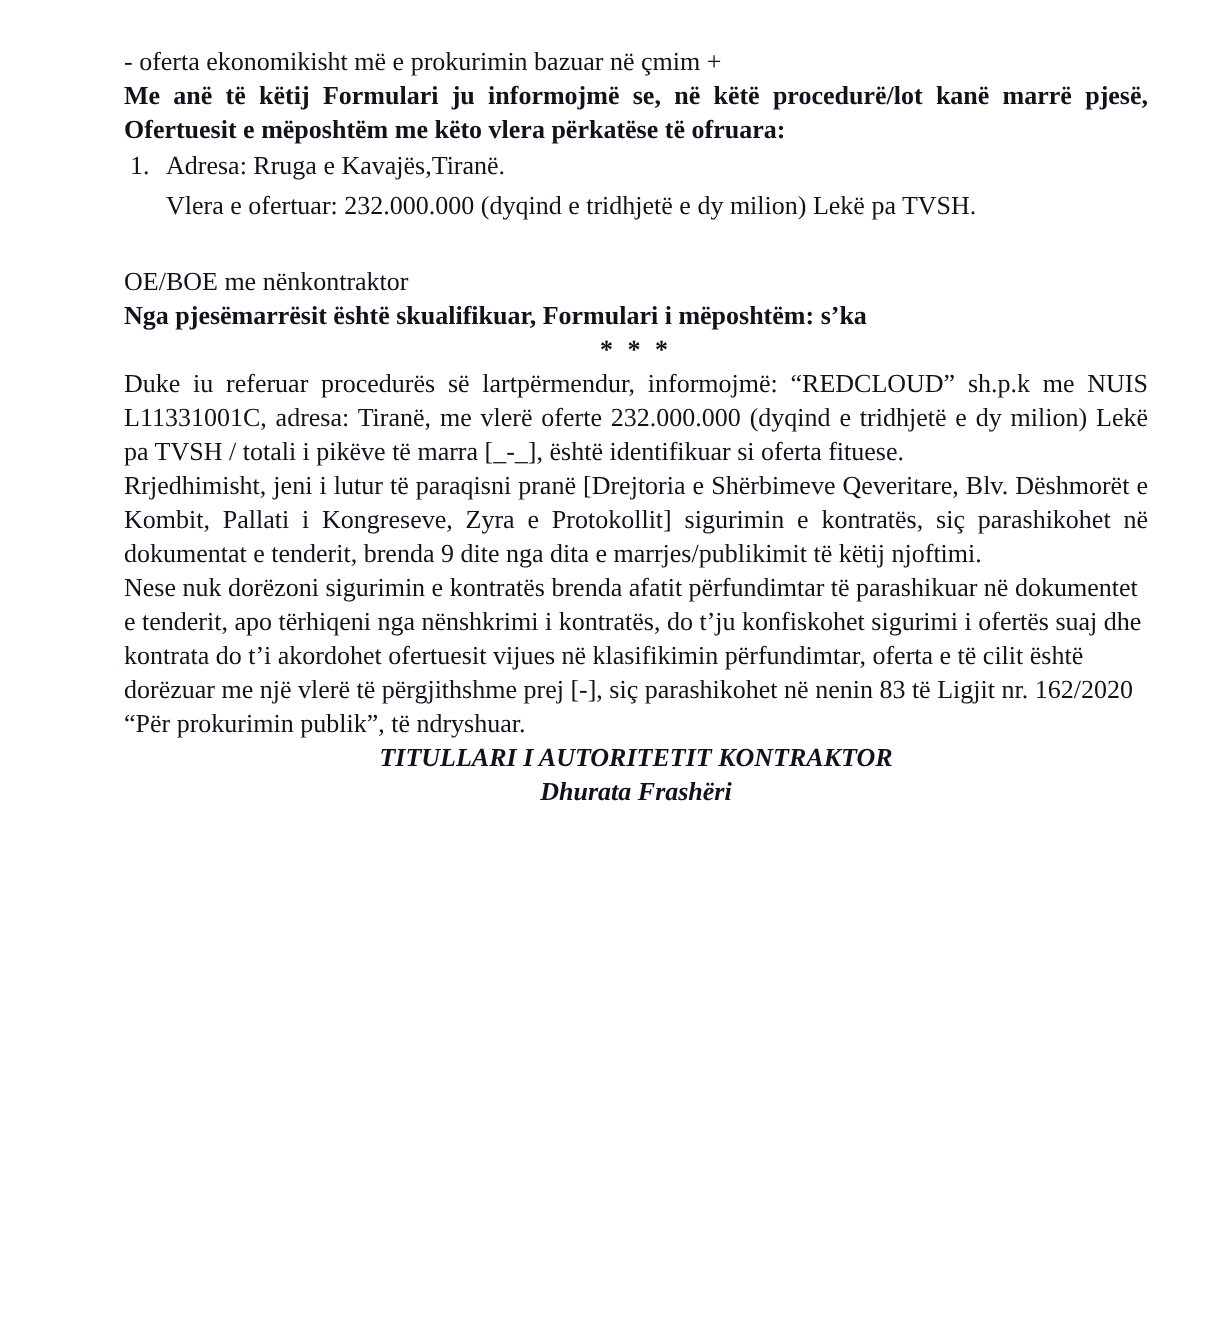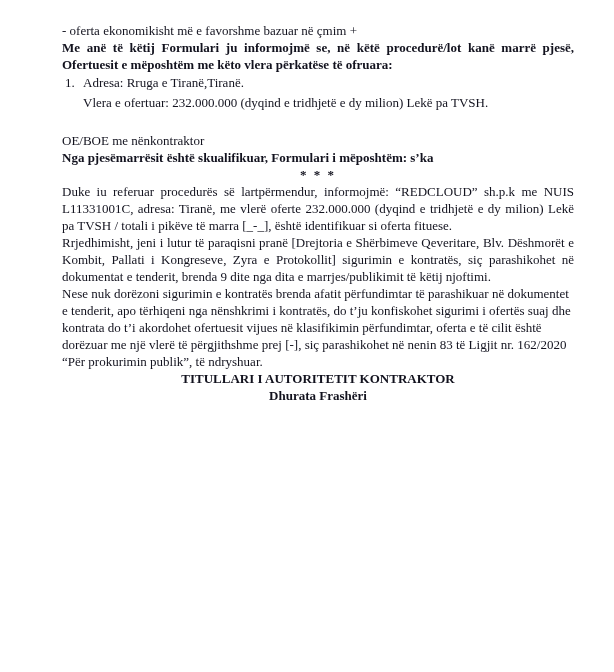--- a/index.html
+++ b/index.html
@@ -57,35 +57,35 @@
   .disq-line { margin-bottom: 21px; }
 
   .separator-line { margin-bottom: 0; letter-spacing: 2px; }
 
   .winner-para { margin-bottom: 14px; }
 
   .instruction-para { margin-bottom: 17px; }
 
   .warning-para { margin-bottom: 19px; }
 
-  .signature-block { text-align: center; line-height: 17px; }
+  .signature-block { text-align: center; line-height: 17px; font-style: italic; }
 </style>
 </head>
 <body>
 
 <div class="page">
 
-  <p class="criteria-line">- oferta ekonomikisht më e favorshme bazuar në çmim +</p>
+  <p class="criteria-line">- oferta ekonomikisht më e prokurimin bazuar në çmim +</p>
 
   <p class="bold justify intro-para">Me anë të këtij Formulari ju informojmë se, në këtë procedurë/lot kanë marrë pjesë, Ofertuesit e mëposhtëm me këto vlera përkatëse të ofruara:</p>
 
   <div class="operator-item">
     <span class="operator-num">1.</span>
     <div class="operator-lines">
-      <div>Adresa: Rruga e Tiranë,Tiranë.</div>
+      <div>Adresa: Rruga e Kavajës,Tiranë.</div>
       <div>Vlera e ofertuar: 232.000.000 (dyqind e tridhjetë e dy milion) Lekë pa TVSH.</div>
     </div>
   </div>
 
   <p class="subc-label">OE/BOE me nënkontraktor</p>
 
 
   <p class="bold disq-line">Nga pjesëmarrësit është skualifikuar, Formulari i mëposhtëm: s’ka</p>
 
   <p class="bold center separator-line">* * *</p>

